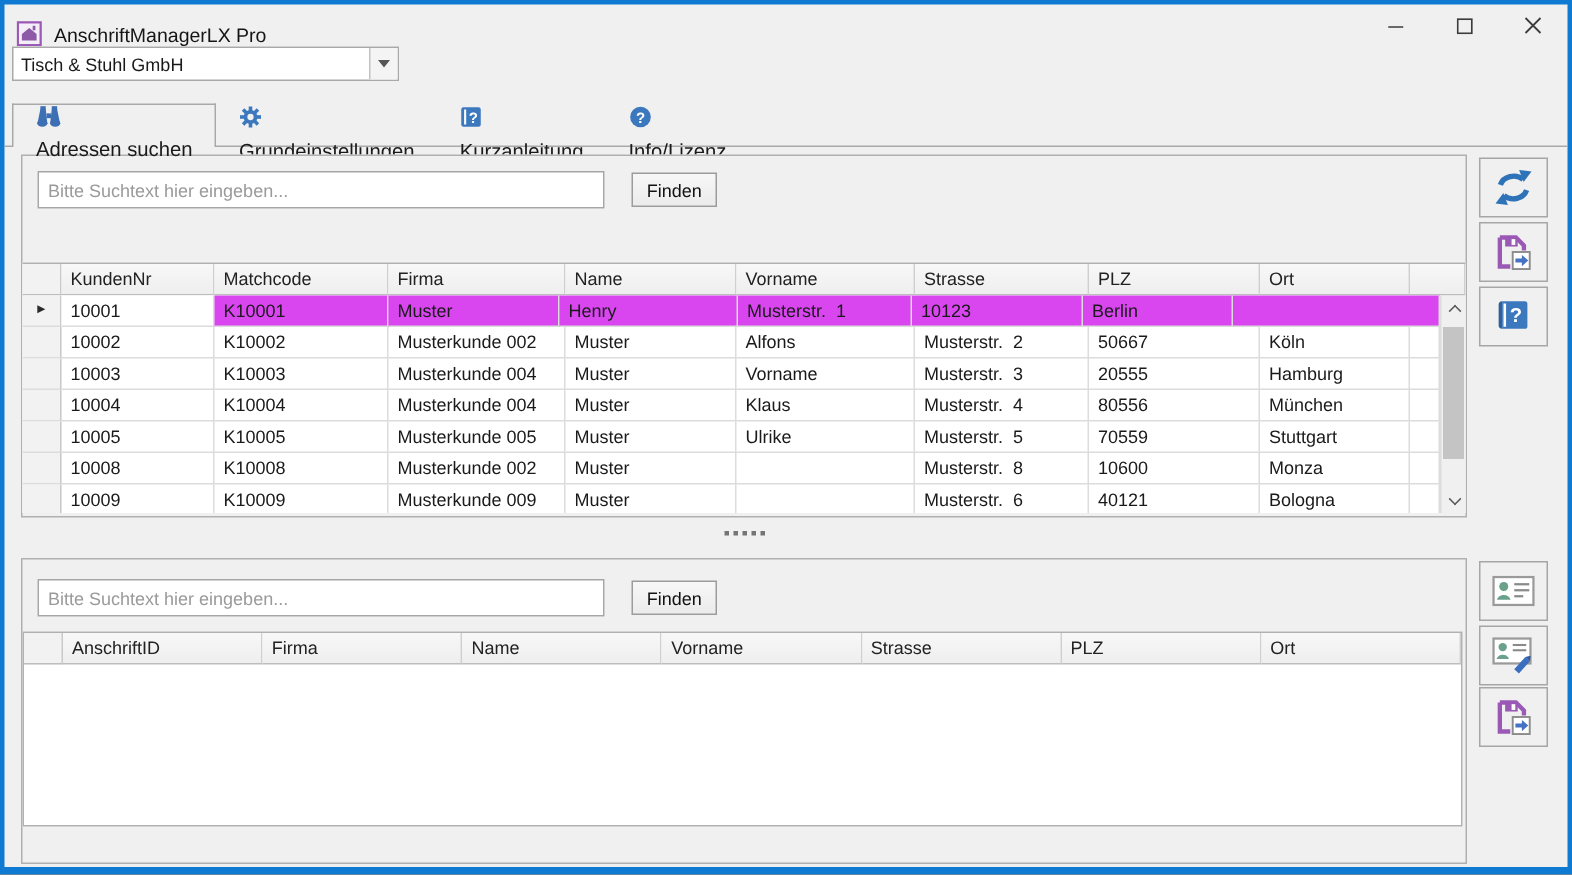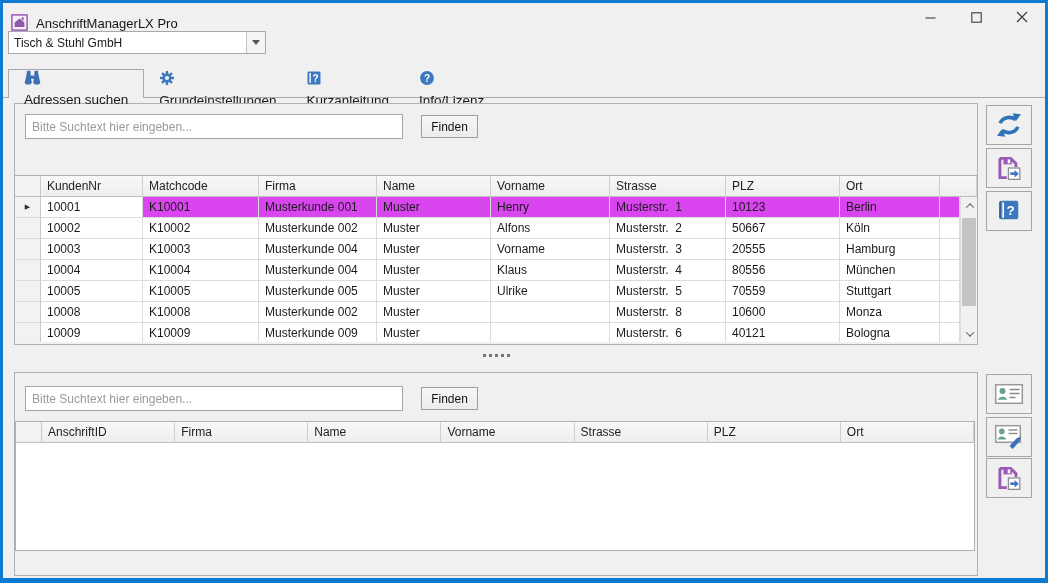--- a/index.html
+++ b/index.html
@@ -188,21 +188,20 @@
             <div class="gcell c5">Strasse</div>
             <div class="gcell c6">PLZ</div>
             <div class="gcell c7">Ort</div>
             <div class="gcell cf"></div>
           </div>
           <div class="gbody">
             <div class="grow sel">
               <div class="gcell cg"></div>
               <div class="gcell c0 focuscell">10001</div>
               <div class="gcell c1">K10001</div>
-              <div class="gcell c2">Musterkunde 001</div>
               <div class="gcell c3">Muster</div>
               <div class="gcell c4">Henry</div>
               <div class="gcell c5">Musterstr.  1</div>
               <div class="gcell c6">10123</div>
               <div class="gcell c7">Berlin</div>
               <div class="gcell cf"></div>
             </div>
             <div class="grow">
               <div class="gcell cg"></div>
               <div class="gcell c0">10002</div>

